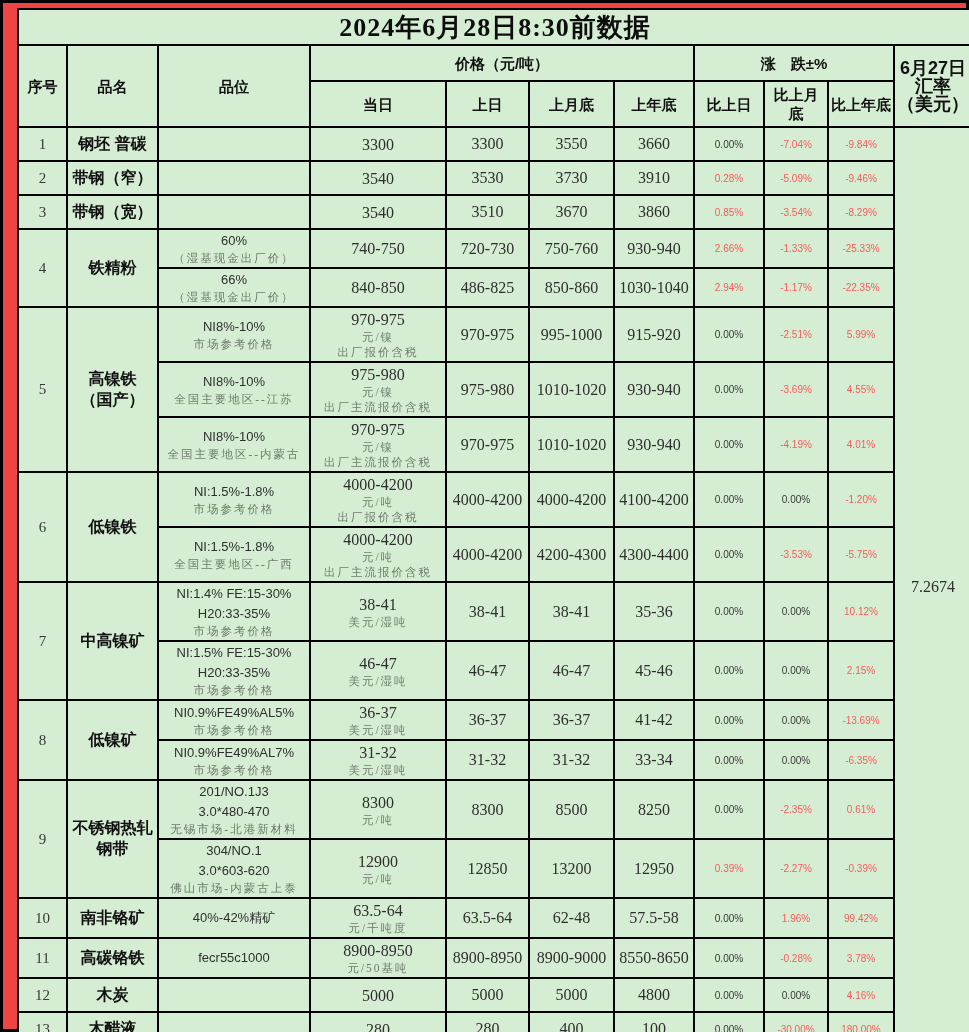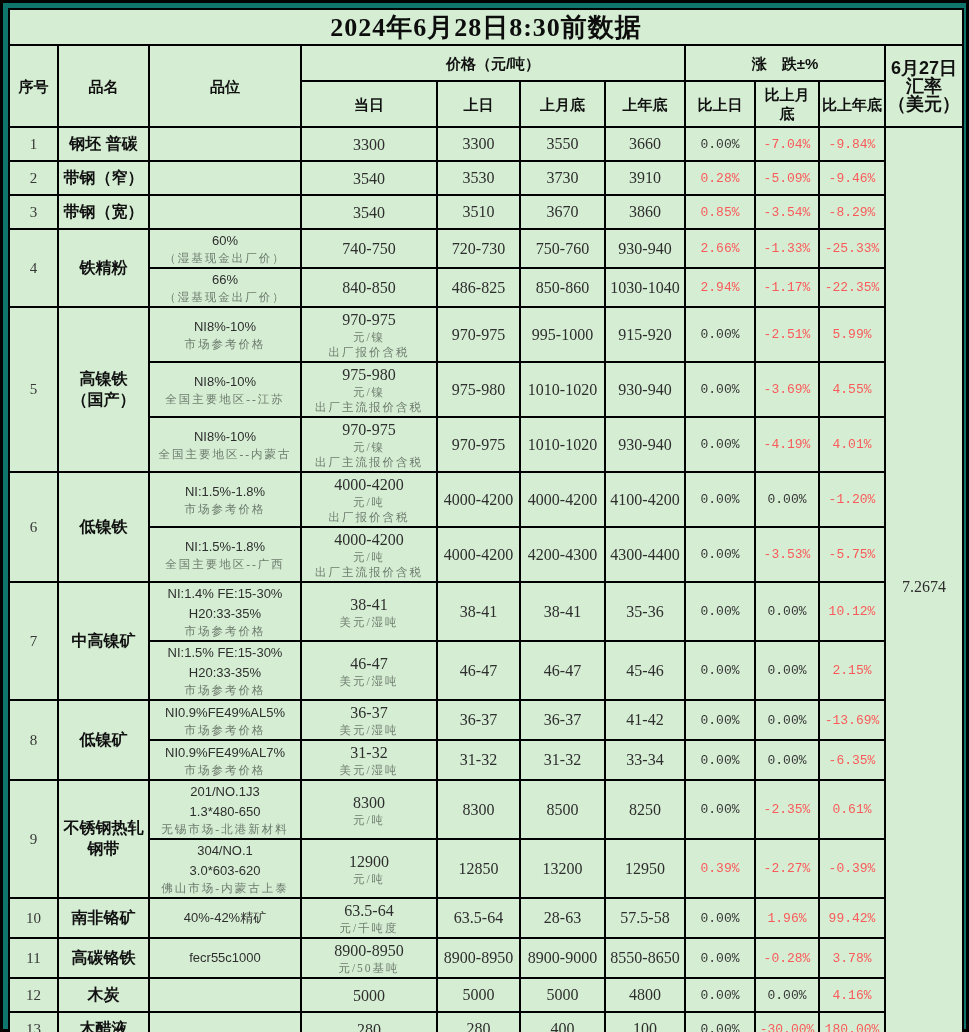--- a/index.html
+++ b/index.html
@@ -4,23 +4,23 @@
 <style>
   html,body{margin:0;padding:0;}
   body{
     width:969px;height:1032px;
     background:#ffffff;
     font-family:"Liberation Sans","DejaVu Sans",sans-serif;
   }
   .canvas{
     box-sizing:border-box;
     width:969px;height:1032px;
-    background:#0f766e;
+    background:#ef4444;
     border:3px solid #000;
-    padding:5px 0 0 5px;
+    padding:5px 0 0 14px;
   }
   table.main-table{
     border-collapse:collapse;
     table-layout:fixed;
     width:954px;
     background:#d5eed3;
     color:#373737;
   }
   table.main-table th, table.main-table td{
     border:2px solid #000;
@@ -61,22 +61,22 @@
   }
   .v-note{
     font-family:"Liberation Serif","DejaVu Serif",serif;
     font-size:11.5px;line-height:15px;color:#6e7c6e;letter-spacing:2px;
   }
   .val-cell{
     font-family:"Liberation Serif","DejaVu Serif",serif;
     font-size:16px;color:#2e2e2e;
   }
   .pct-cell{
-    font-family:Liberation Mono, monospace;
-    font-size:13px;
+    font-family:Liberation Sans, sans-serif;
+    font-size:10px;
   }
   .pct-dark{color:#373737;}
   .pct-red{color:#fa5a5a;margin-left:12px;}
   .fx-cell{
     font-family:"Liberation Serif","DejaVu Serif",serif;
     font-size:16px;color:#2e2e2e;
   }
 </style>
 </head>
 <body>
@@ -375,21 +375,21 @@
           <td class="pct-cell pct-red">-6.35%</td>
         </tr>
         <tr>
           <td class="seq-cell" rowspan="2">9</td>
           <td class="name-cell" rowspan="2">
             <div>不锈钢热轧</div>
             <div>钢带</div>
           </td>
           <td class="grade-cell">
             <div class="g-main">201/NO.1J3</div>
-            <div class="g-main">1.3*480-650</div>
+            <div class="g-main">3.0*480-470</div>
             <div class="g-note">无锡市场-北港新材料</div>
           </td>
           <td class="grade-cell">
             <div class="v-main">8300</div>
             <div class="v-note">元/吨</div>
           </td>
           <td class="val-cell">8300</td>
           <td class="val-cell">8500</td>
           <td class="val-cell">8250</td>
           <td class="pct-cell pct-dark">0.00%</td>
@@ -419,21 +419,21 @@
             <div>南非铬矿</div>
           </td>
           <td class="grade-cell">
             <div class="g-main">40%-42%精矿</div>
           </td>
           <td class="grade-cell">
             <div class="v-main">63.5-64</div>
             <div class="v-note">元/千吨度</div>
           </td>
           <td class="val-cell">63.5-64</td>
-          <td class="val-cell">28-63</td>
+          <td class="val-cell">62-48</td>
           <td class="val-cell">57.5-58</td>
           <td class="pct-cell pct-dark">0.00%</td>
           <td class="pct-cell pct-red">1.96%</td>
           <td class="pct-cell pct-red">99.42%</td>
         </tr>
         <tr>
           <td class="seq-cell" rowspan="1">11</td>
           <td class="name-cell" rowspan="1">
             <div>高碳铬铁</div>
           </td>

